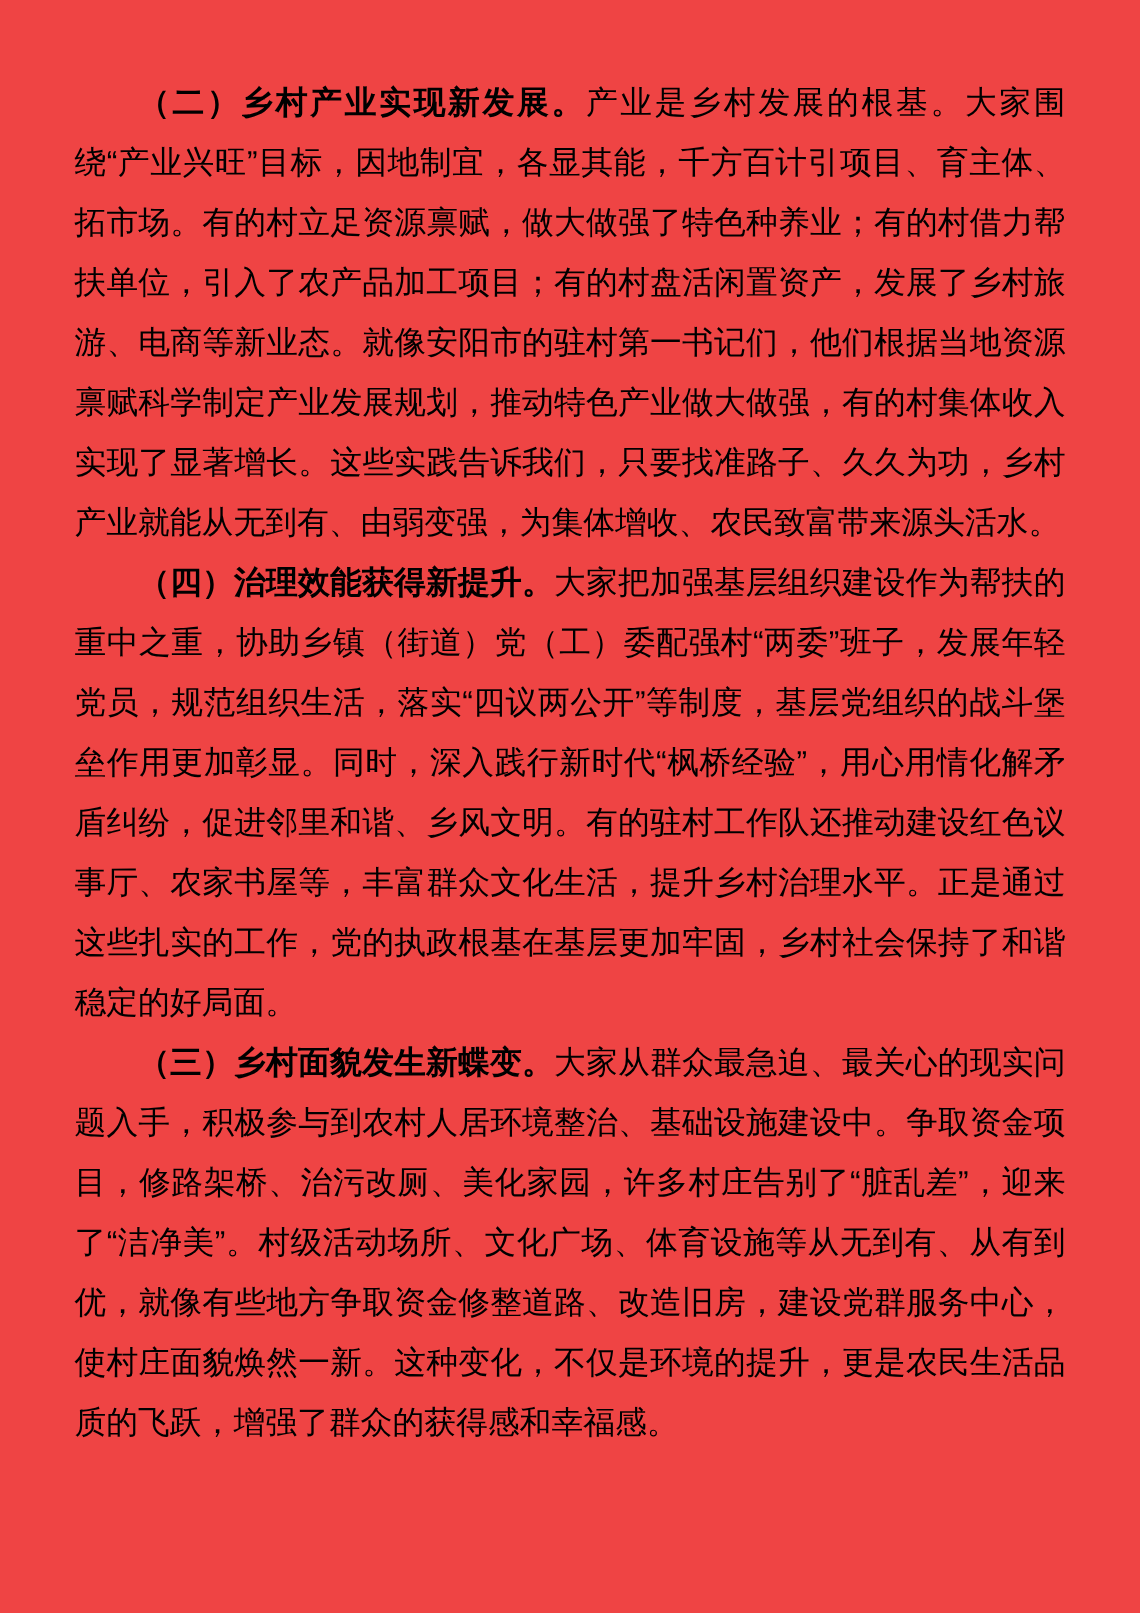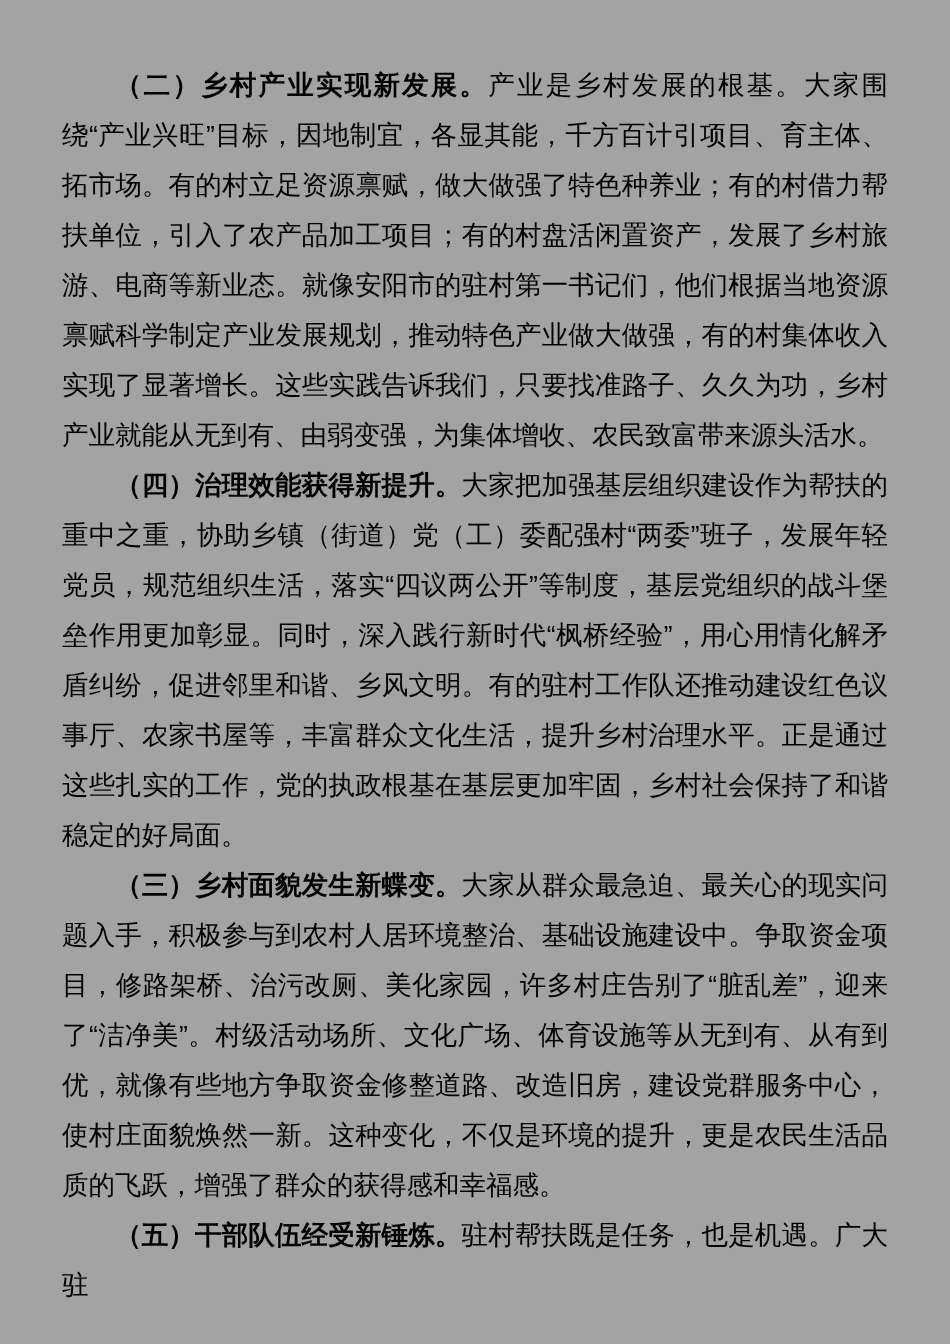--- a/index.html
+++ b/index.html
@@ -4,21 +4,21 @@
 <style>
   html, body {
     margin: 0;
     padding: 0;
     background: #ffffff;
   }
   .page {
     position: relative;
     width: 950px;
     height: 1344px;
-    background: #a3a3a3;
+    background: #ef4444;
     overflow: hidden;
     box-sizing: border-box;
     padding: 60px 62px 0 62px;
   }
   .para {
     margin: 0;
     font-family: "Liberation Sans", sans-serif;
     font-size: 26.5px;
     line-height: 50px;
     color: #000000;
@@ -37,16 +37,13 @@
 <div class="page">
   <p class="para">
     <span class="heading">（二）乡村产业实现新发展。</span><span class="body-text">产业是乡村发展的根基。大家围绕“产业兴旺”目标，因地制宜，各显其能，千方百计引项目、育主体、拓市场。有的村立足资源禀赋，做大做强了特色种养业；有的村借力帮扶单位，引入了农产品加工项目；有的村盘活闲置资产，发展了乡村旅游、电商等新业态。就像安阳市的驻村第一书记们，他们根据当地资源禀赋科学制定产业发展规划，推动特色产业做大做强，有的村集体收入实现了显著增长。这些实践告诉我们，只要找准路子、久久为功，乡村产业就能从无到有、由弱变强，为集体增收、农民致富带来源头活水。</span>
   </p>
   <p class="para">
     <span class="heading">（四）治理效能获得新提升。</span><span class="body-text">大家把加强基层组织建设作为帮扶的重中之重，协助乡镇（街道）党（工）委配强村“两委”班子，发展年轻党员，规范组织生活，落实“四议两公开”等制度，基层党组织的战斗堡垒作用更加彰显。同时，深入践行新时代“枫桥经验”，用心用情化解矛盾纠纷，促进邻里和谐、乡风文明。有的驻村工作队还推动建设红色议事厅、农家书屋等，丰富群众文化生活，提升乡村治理水平。正是通过这些扎实的工作，党的执政根基在基层更加牢固，乡村社会保持了和谐稳定的好局面。</span>
   </p>
   <p class="para">
     <span class="heading">（三）乡村面貌发生新蝶变。</span><span class="body-text">大家从群众最急迫、最关心的现实问题入手，积极参与到农村人居环境整治、基础设施建设中。争取资金项目，修路架桥、治污改厕、美化家园，许多村庄告别了“脏乱差”，迎来了“洁净美”。村级活动场所、文化广场、体育设施等从无到有、从有到优，就像有些地方争取资金修整道路、改造旧房，建设党群服务中心，使村庄面貌焕然一新。这种变化，不仅是环境的提升，更是农民生活品质的飞跃，增强了群众的获得感和幸福感。</span>
   </p>
-  <p class="para">
-    <span class="heading">（五）干部队伍经受新锤炼。</span><span class="body-text">驻村帮扶既是任务，也是机遇。广大驻</span>
-  </p>
 </div>
 
 </body></html>

